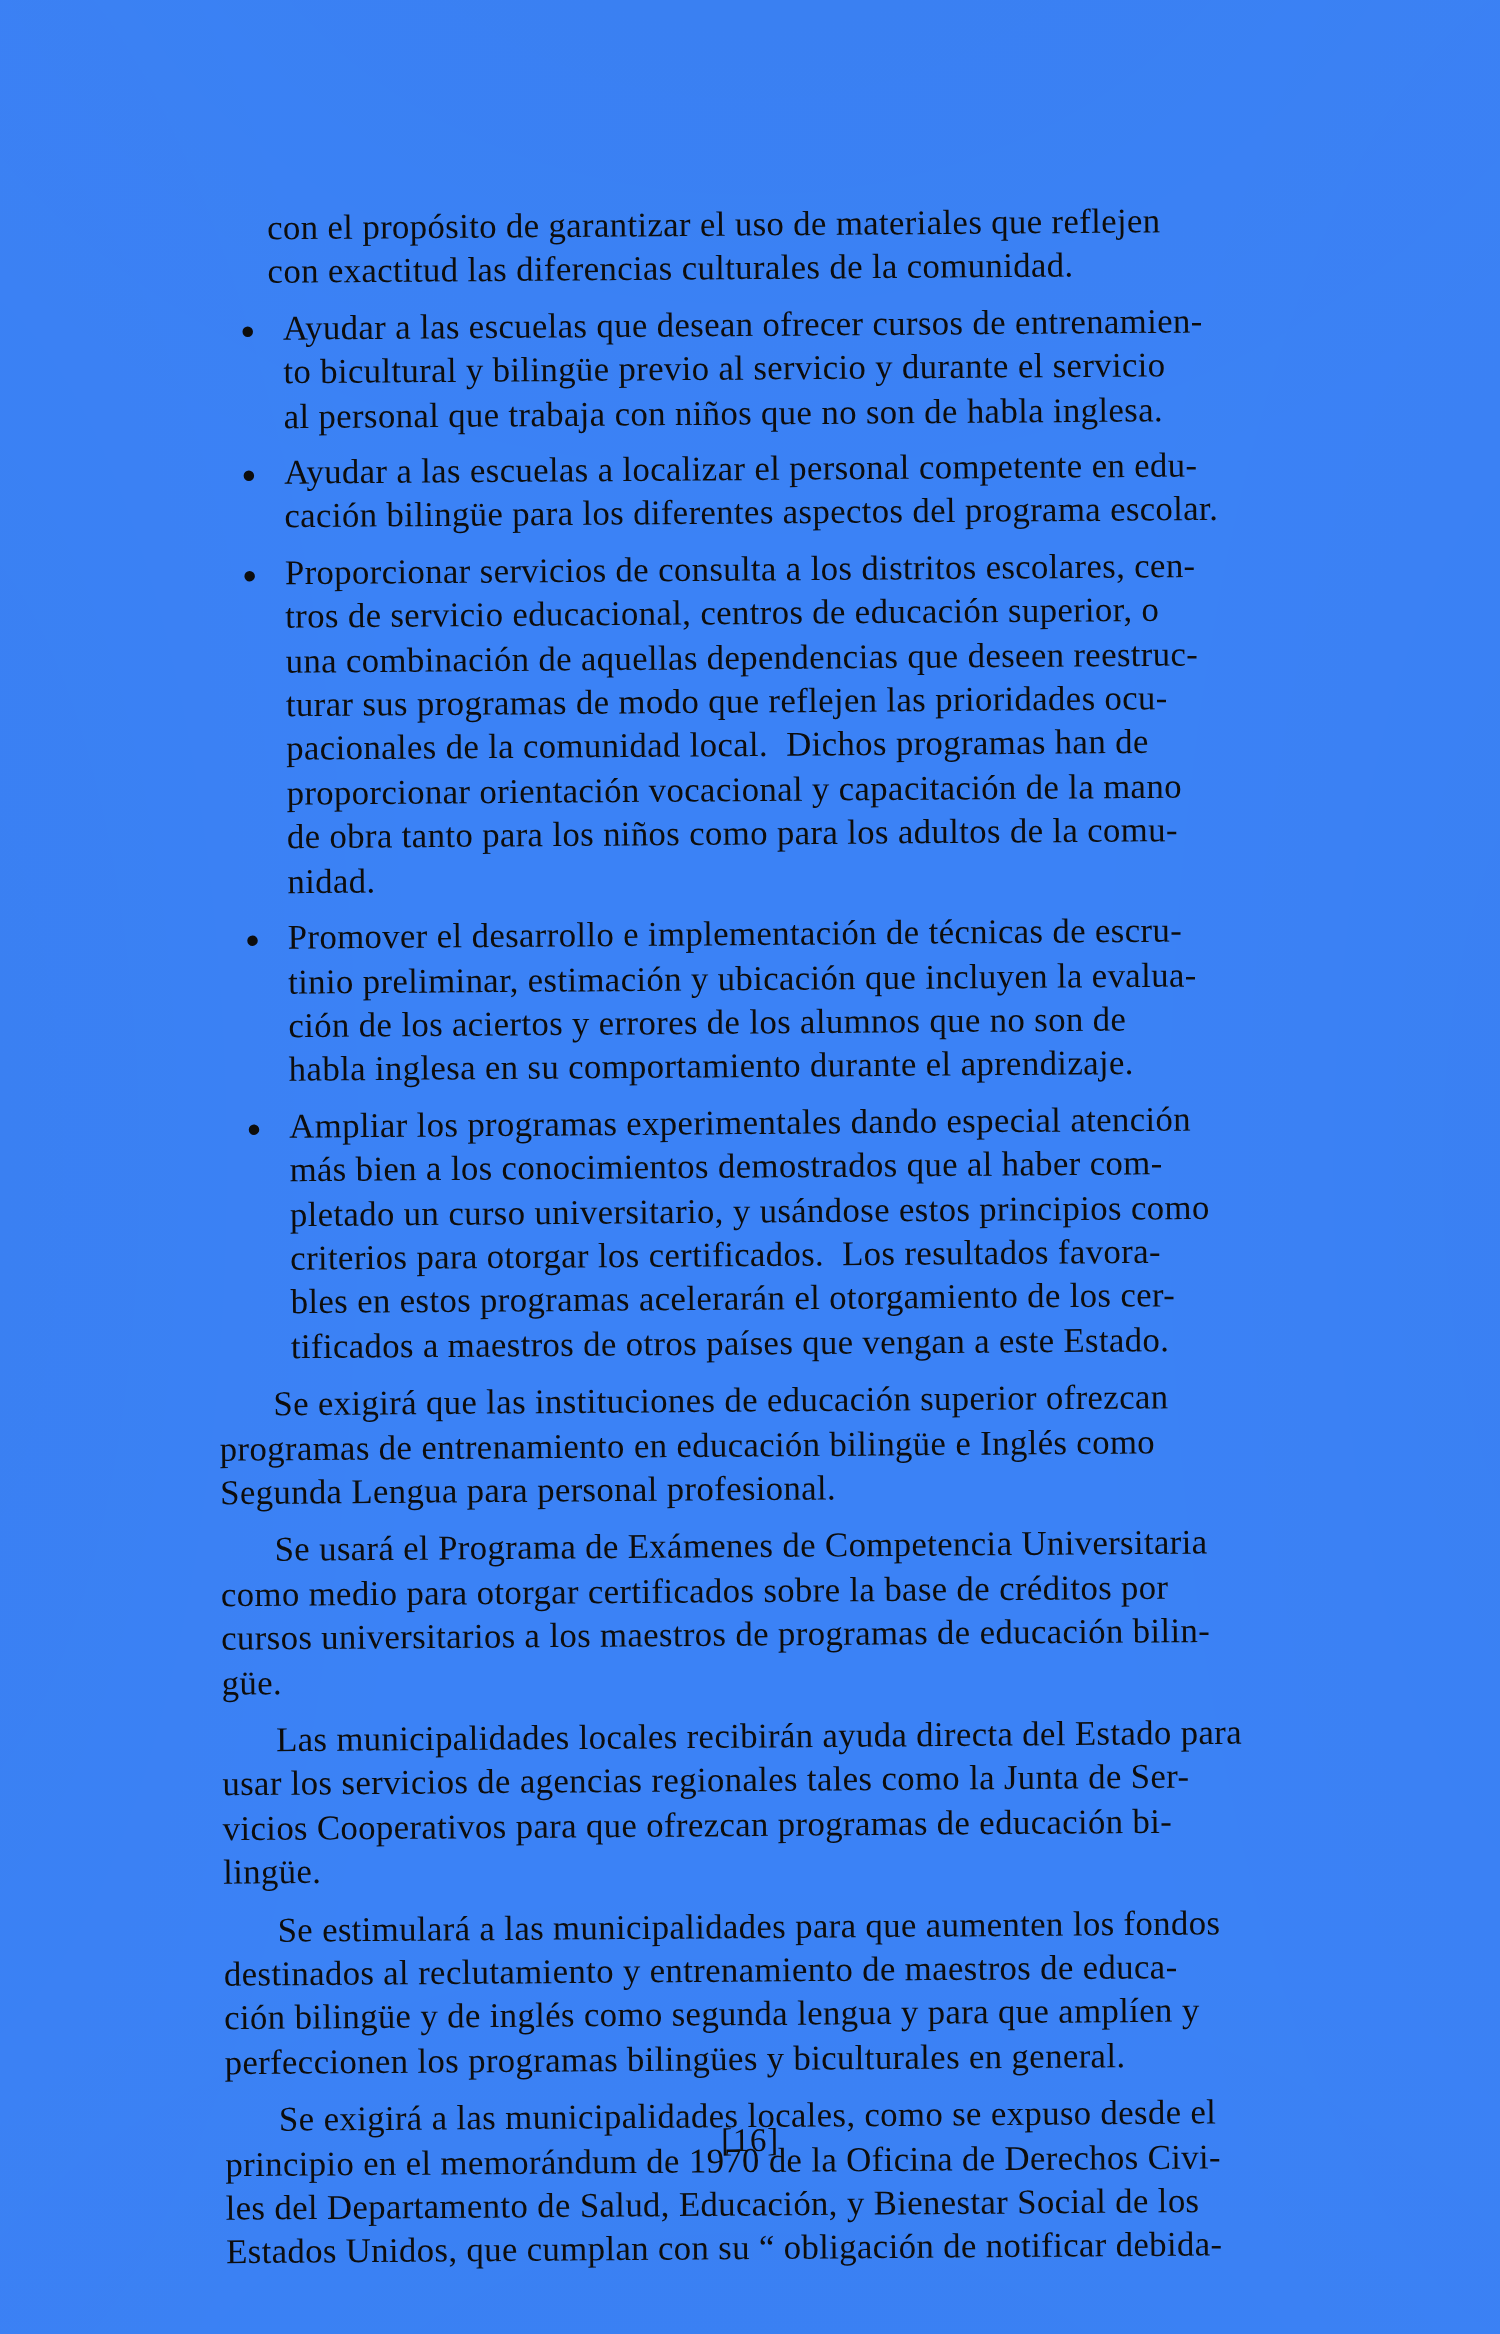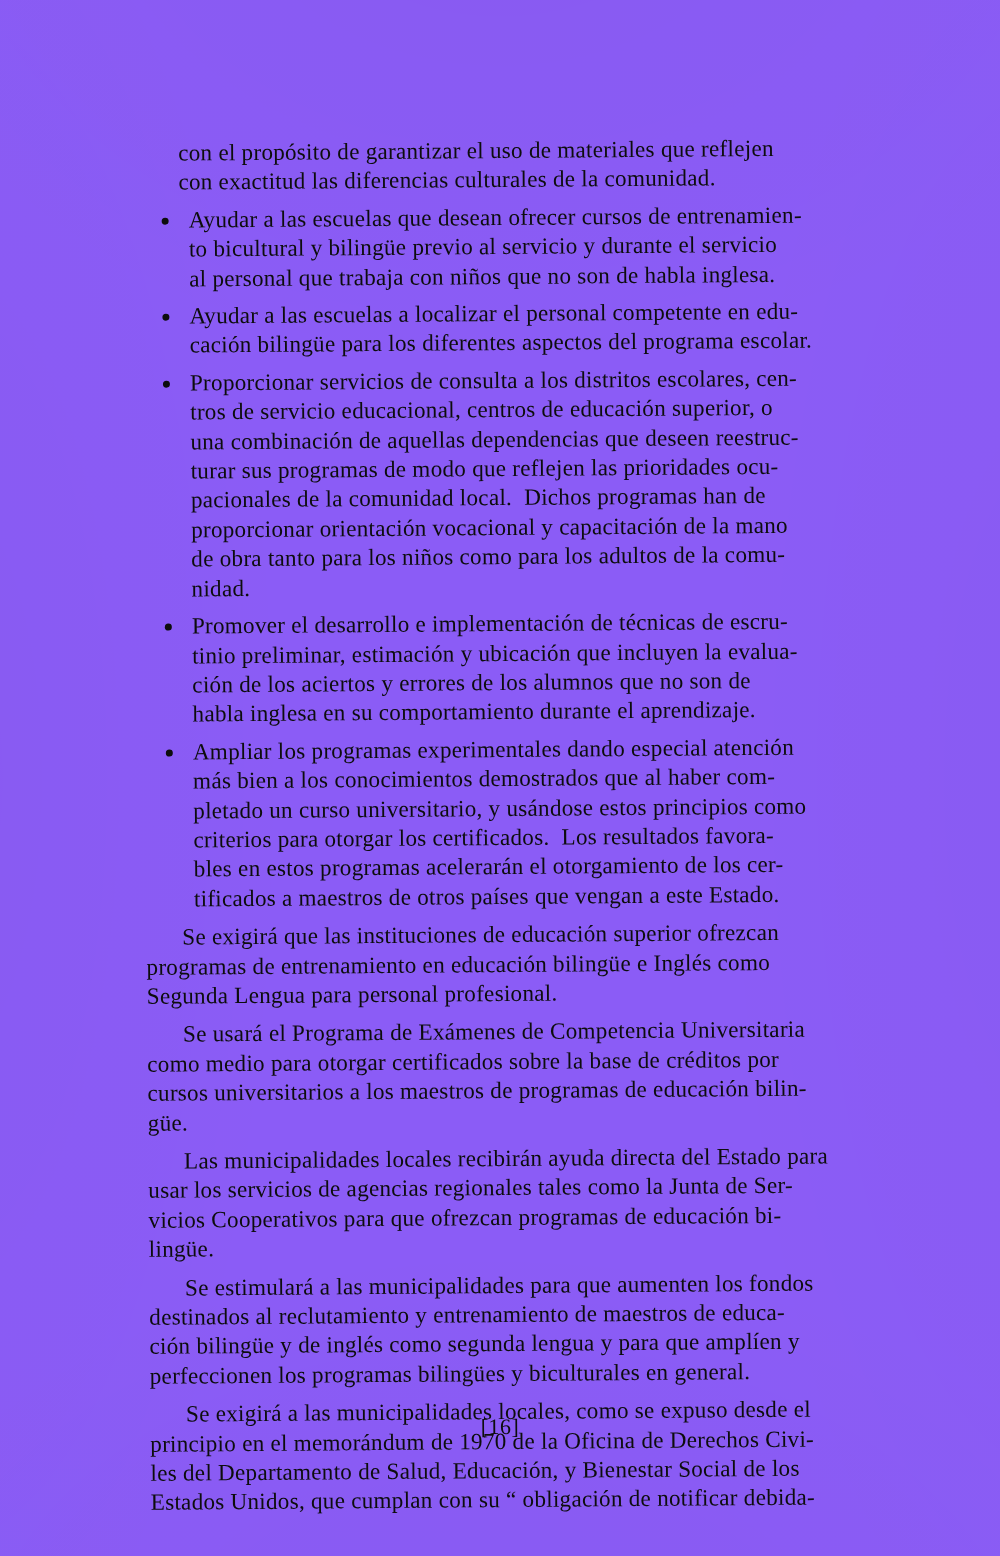--- a/index.html
+++ b/index.html
@@ -13,21 +13,21 @@
     position: relative;
     font-family: "Liberation Serif", "DejaVu Serif", serif;
     color: #101010;
     overflow: hidden;
   }
 
   
   .page {
     position: absolute;
     inset: 0;
-    background: #8b5cf6;
+    background: #3b82f6;
     text-decoration: underline;
   }
 
   
   .scan-tint {
     position: absolute;
     inset: 0;
     pointer-events: none;
     background:
       radial-gradient(ellipse 120% 60% at 50% -10%, rgba(0,0,0,0.022), rgba(0,0,0,0) 60%),

